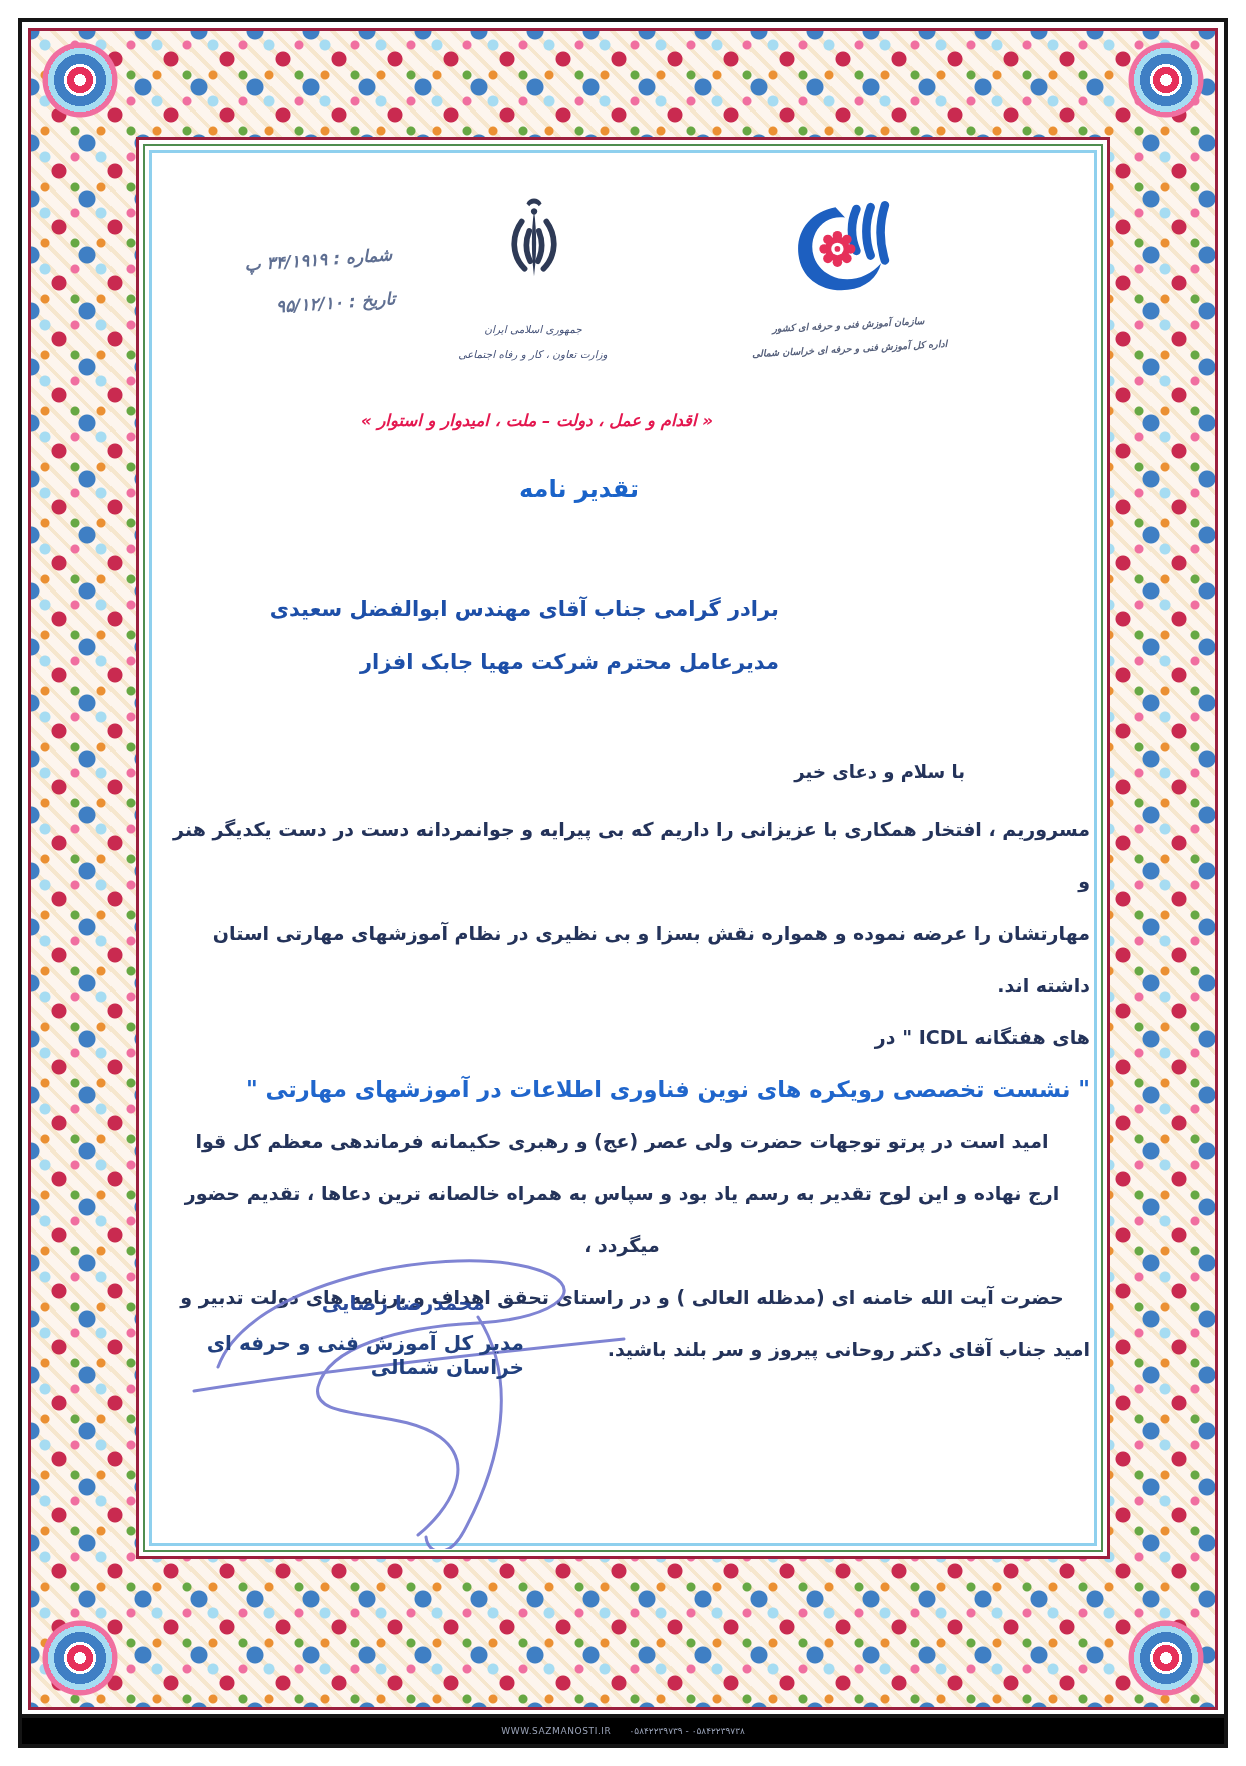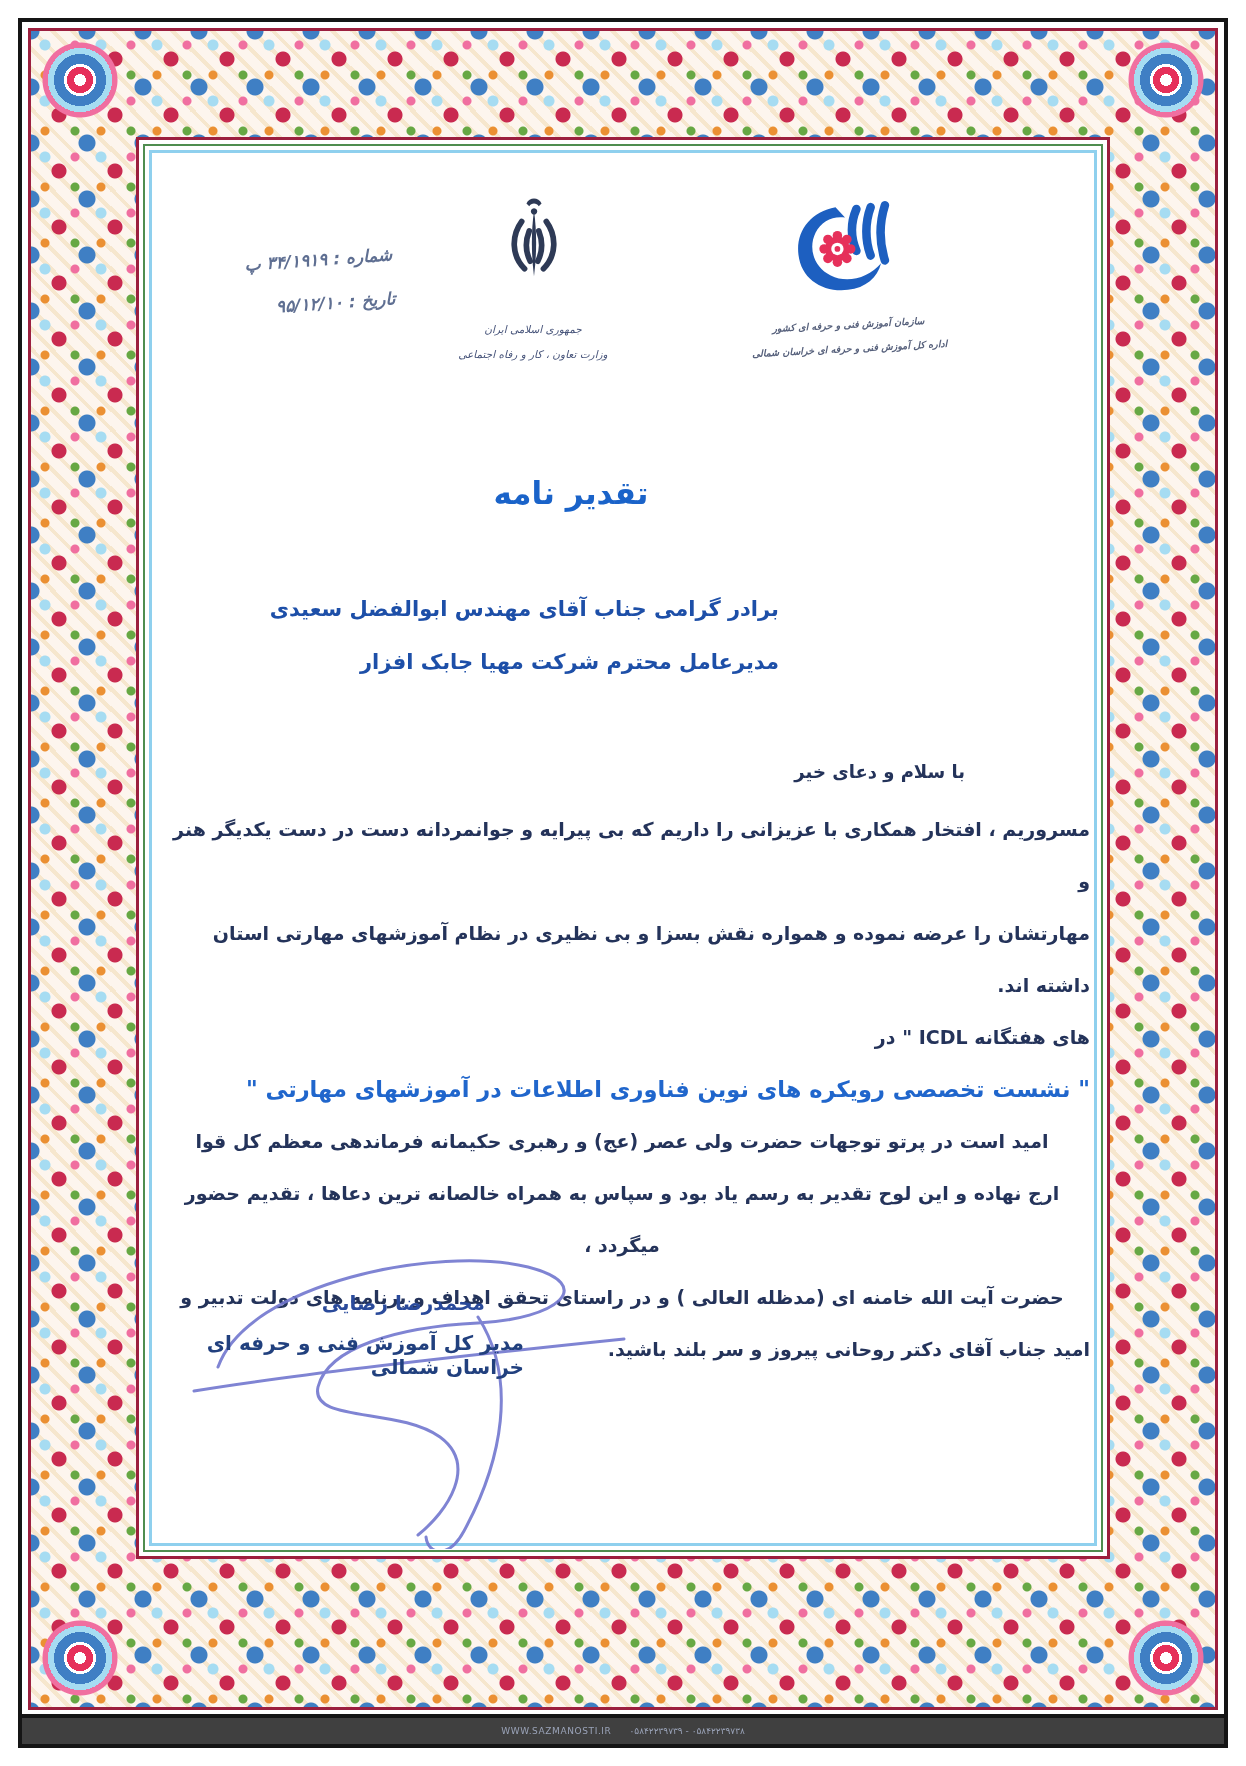--- a/index.html
+++ b/index.html
@@ -37,36 +37,36 @@
   .fa{direction:rtl;unicode-bidi:plaintext;}
   
   .num-block{left:-8px;top:88px;width:250px;color:#5f6f92;font-size:17px;font-weight:bold;
     font-style:italic;transform:rotate(-4deg);line-height:44px;text-align:right;}
   .emblem-caption{left:271px;top:164px;width:220px;text-align:center;color:#47547a;
     font-size:10.5px;font-style:italic;line-height:25px;font-weight:normal;}
   .org-caption{left:572px;top:160px;width:250px;text-align:center;color:#57617c;
     font-size:9.5px;font-style:italic;line-height:24px;transform:rotate(-3deg);font-weight:bold;}
   .slogan{left:0;top:258px;width:100%;text-align:center;color:#e4174f;font-size:16.5px;
     font-weight:bold;font-style:italic;transform:translateX(-86px);}
-  .doc-title{left:8px;top:322px;width:100%;text-align:center;color:#1a63c9;font-size:31px;
+  .doc-title{left:16px;top:322px;width:100%;text-align:center;color:#1a63c9;font-size:24px;
     font-weight:bold;transform:translateX(-60px);}
   .recipient{right:315px;top:430px;text-align:right;color:#1d4fa8;font-size:21px;
     font-weight:bold;line-height:53px;}
   .salutation{right:129px;top:608px;color:#24335a;font-size:18px;font-weight:bold;}
   .body-text{left:2px;right:4px;top:650px;color:#24335a;font-size:19px;font-weight:bold;}
   .body-text .line{text-align:right;line-height:52px;margin-left:14px;}
   .hl{color:#2066cc;font-size:22.5px;line-height:60px;text-align:right;}
   .p2-center{text-align:center;line-height:52px;}
   .p2-last{text-align:right;padding-left:387px;line-height:52px;}
   .sig-block{left:-10px;top:1138px;width:382px;text-align:right;color:#21407e;
     font-size:20px;font-weight:bold;z-index:2;}
   .sig-name{margin-right:39px;margin-bottom:16px;color:#2a4a9b;}
   .sig-svg{left:24px;top:1086px;z-index:1;opacity:.9;}
   
-  .footer{position:absolute;left:22px;right:22px;bottom:22px;height:30px;background:#404040;
+  .footer{position:absolute;left:22px;right:22px;bottom:22px;height:30px;background:#000000;
     border-top:4px solid #151515;display:flex;align-items:center;justify-content:center;
     gap:18px;color:#9aa3b8;font-size:9px;letter-spacing:.6px;}
 </style>
 </head>
 <body>
 
 <div class="page">
   <div class="outer-frame"></div>
 
   <div class="ornate">
@@ -120,20 +120,21 @@
           <circle cx="62" cy="66" r="5"></circle>
       </g>
       <circle cx="52" cy="56" r="6.5" fill="#fff"></circle>
       <circle cx="52" cy="56" r="3" fill="#e6305a"></circle>
     </svg>
     <div class="abs org-caption fa">
       <div>سازمان آموزش فنی و حرفه ای کشور</div>
       <div>اداره کل آموزش فنی و حرفه ای خراسان شمالی</div>
     </div>
 
+    <div class="abs slogan fa">« اقدام و عمل ، دولت – ملت ، امیدوار و استوار »</div>
 
     <div class="abs doc-title fa">تقدیر نامه</div>
 
     <div class="abs recipient fa">
       <div>برادر گرامی جناب آقای مهندس ابوالفضل سعیدی</div>
       <div>مدیرعامل محترم شرکت مهیا جابک افزار</div>
     </div>
 
     <div class="abs salutation fa">با سلام و دعای خیر</div>
 

